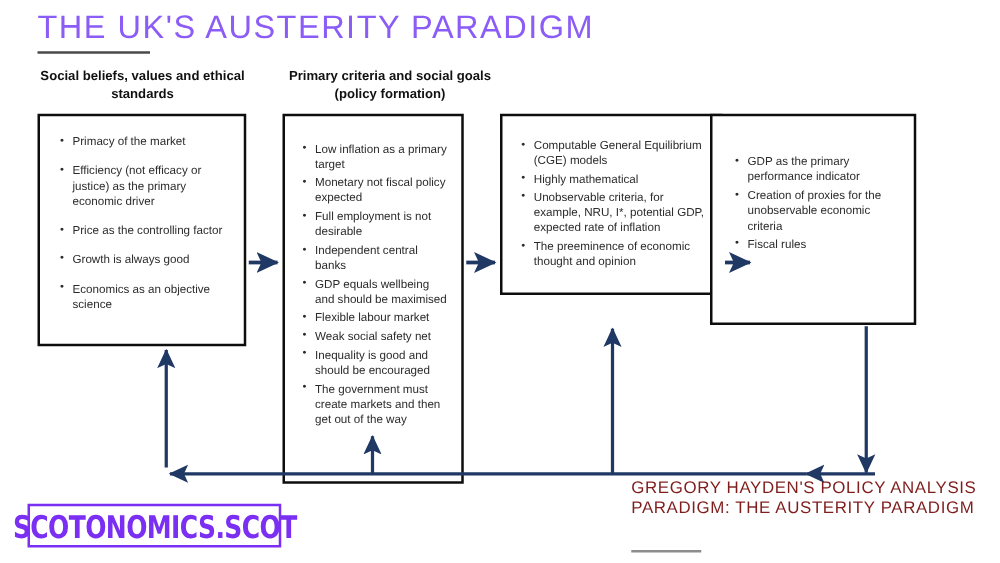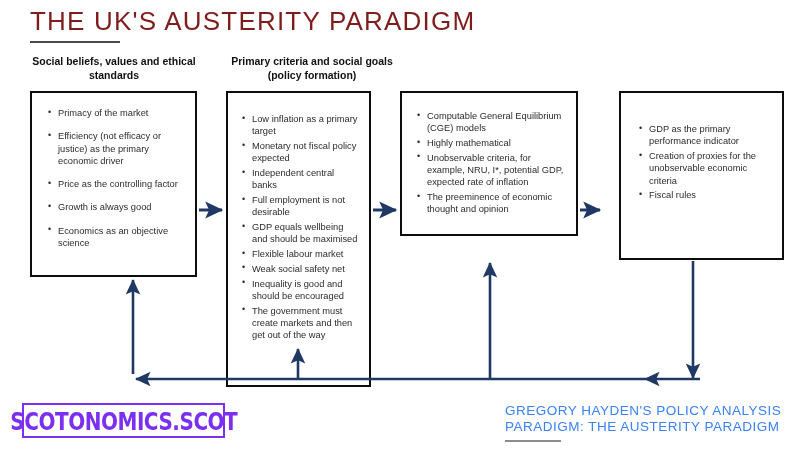--- a/index.html
+++ b/index.html
@@ -9,21 +9,21 @@
     font-family:"Liberation Sans", sans-serif;
     overflow:hidden;
     position:relative;
   }
   #slide{position:absolute;inset:0;}
 
   
   .title{
     position:absolute;left:30px;top:6px;
     font-size:26px;letter-spacing:1.2px;
-    color:#7f1d1d;font-weight:400;
+    color:#8b5cf6;font-weight:400;
     white-space:nowrap;
   }
   .title-rule{
     position:absolute;left:30px;top:41px;
     width:90px;height:2px;background:#4a4a4a;
   }
 
   
   .col-head{
     position:absolute;
@@ -38,21 +38,21 @@
   
   .box{
     position:absolute;
     border:2.5px solid #0d0d0d;
     background:#ffffff;
     box-sizing:border-box;
   }
   .box.b1{left:30px;top:91px;width:167px;height:186px;}
   .box.b2{left:226px;top:91px;width:145px;height:296px;}
   .box.b3{left:400px;top:91px;width:178px;height:145px;}
-  .box.b4{left:619px;top:91px;width:165px;height:169px;}
+  .box.b4{left:568px;top:91px;width:165px;height:169px;}
 
   .box ul{
     margin:0;padding:0;list-style:none;
     font-size:9.3px;color:#2b2b2b;line-height:1.32;
   }
   .box li{
     position:relative;
     padding-left:12px;
     margin-bottom:2px;
   }
@@ -88,25 +88,25 @@
     font-size:25px;
     color:#7a2ff2;
     letter-spacing:-0.6px;
     transform:scaleX(0.80);
     transform-origin:center;
     white-space:nowrap;
   }
 
   
   .caption{
-    position:absolute;left:505px;top:403px;
+    position:absolute;left:505px;top:382px;
     width:290px;
     font-size:13.5px;line-height:1.22;
     letter-spacing:0.5px;
-    color:#3b82f6;
+    color:#7f1d1d;
     text-align:left;
   }
   .caption-rule{
     position:absolute;left:505px;top:440px;
     width:56px;height:1.6px;background:#8d8d8d;
   }
 </style>
 </head>
 <body>
 
@@ -125,22 +125,22 @@
       <li>Price as the controlling factor</li>
       <li>Growth is always good</li>
       <li>Economics as an objective science</li>
     </ul>
   </div>
 
   <div class="box b2">
     <ul>
       <li>Low inflation as a primary target</li>
       <li>Monetary not fiscal policy expected</li>
+      <li>Full employment is not desirable</li>
       <li>Independent central banks</li>
-      <li>Full employment is not desirable</li>
       <li>GDP equals wellbeing and should be maximised</li>
       <li>Flexible labour market</li>
       <li>Weak social safety net</li>
       <li>Inequality is good and should be encouraged</li>
       <li>The government must create markets and then get out of the way</li>
     </ul>
   </div>
 
   <div class="box b3">
     <ul>

